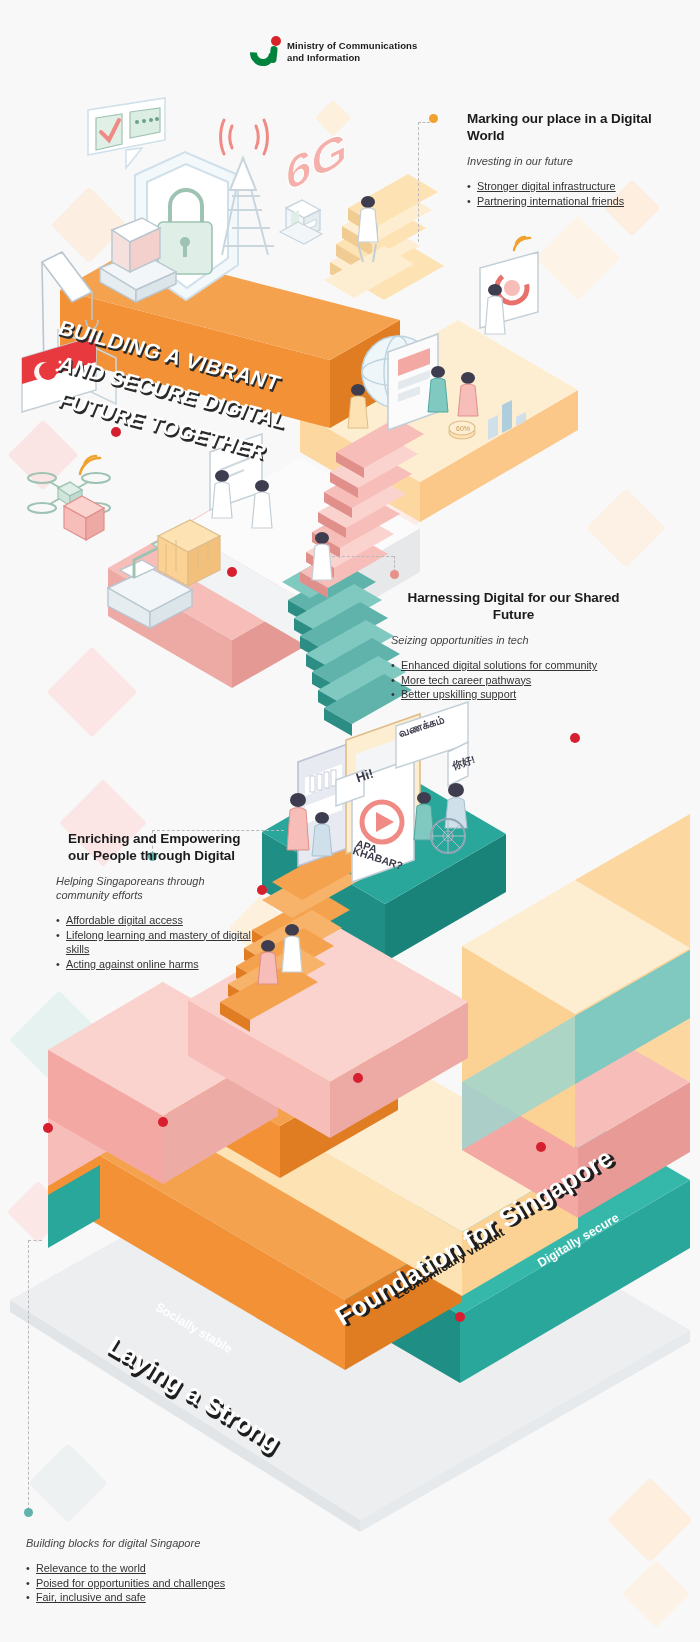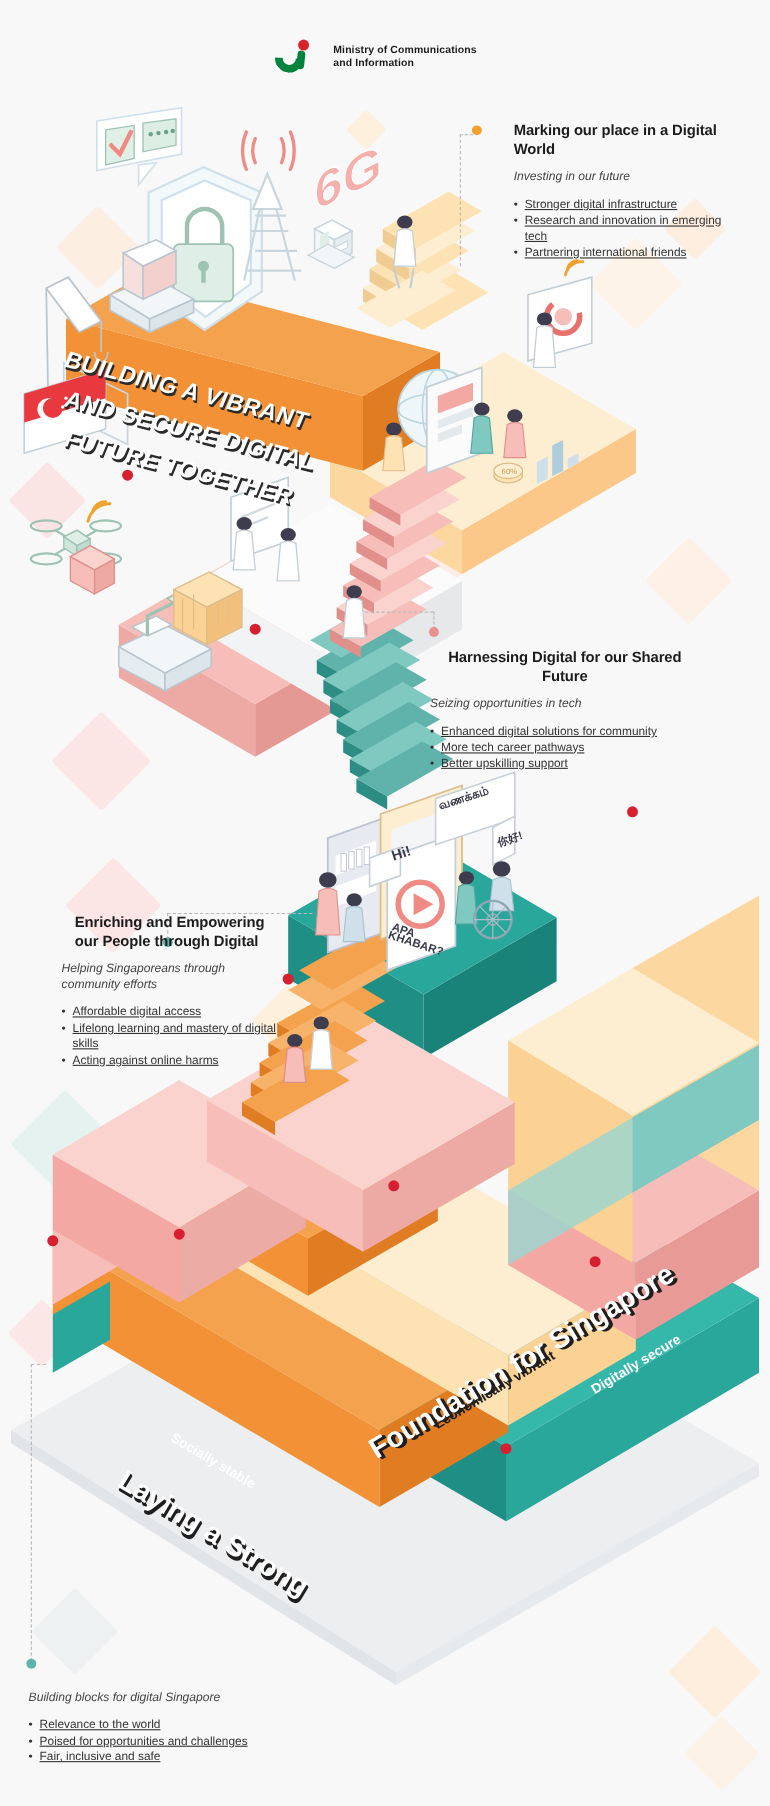--- a/index.html
+++ b/index.html
@@ -8,21 +8,21 @@
     background: #f7f7f8;
     font-family: "Liberation Sans", sans-serif;
     overflow: hidden;
   }
   #root { position: relative; width: 700px; height: 1642px; background: #f8f8f9; overflow: hidden; }
 
   
   .diamond { position: absolute; transform: rotate(45deg); border-radius: 3px; }
 
   
-  .logo-wrap { position: absolute; left: 250px; top: 36px; display: flex; align-items: center; gap: 17px; }
+  .logo-wrap { position: absolute; left: 250px; top: 36px; display: flex; align-items: center; gap: 1px; }
   .logo-mark { position: relative; width: 36px; height: 32px; }
   .logo-c {
     position: absolute; left: 0; top: 4px; width: 26px; height: 26px;
     border: 7px solid #00843d; border-radius: 50%;
     border-top-color: transparent; border-right-color: transparent;
     transform: rotate(-42deg);
   }
   .logo-tail { position: absolute; left: 20px; top: 10px; width: 7px; height: 17px; background: #00843d; border-radius: 4px; transform: rotate(6deg); }
   .logo-dot { position: absolute; left: 21px; top: 0px; width: 10px; height: 10px; border-radius: 50%; background: #d8232a; }
   .logo-text { font-size: 9.5px; font-weight: bold; line-height: 12px; color: #1a1a1a; letter-spacing: 0.1px; }
@@ -472,21 +472,20 @@
   <div class="speech" style="left:352px;top:852px;font-size:10.5px;transform:rotate(18deg);">KHABAR?</div>
 
   <div class="dashline-v" style="left:418px;top:122px;height:120px;"></div>
   <div class="dashline-h" style="left:418px;top:122px;width:12px;"></div>
   <div class="dot" style="left:429px;top:114px;background:#f0a22e;"></div>
   <div class="callout" style="left:443px;top:110px;width:205px;margin-left:24px;">
     <h2>Marking our place in a Digital World</h2>
     <div class="sub">Investing in our future</div>
     <ul>
       <li>Stronger digital infrastructure</li>
-      <li>Research and innovation in emerging tech</li>
       <li>Partnering international friends</li>
     </ul>
   </div>
 
   <div class="dashline-h" style="left:332px;top:556px;width:62px;"></div>
   <div class="dashline-v" style="left:394px;top:556px;height:16px;"></div>
   <div class="dot" style="left:390px;top:570px;background:#e8908c;"></div>
   <div class="callout" style="left:391px;top:563px;width:245px;">
     <h2 style="margin-top:26px;text-align:center;">Harnessing Digital for our Shared Future</h2>
     <div class="sub">Seizing opportunities in tech</div>

